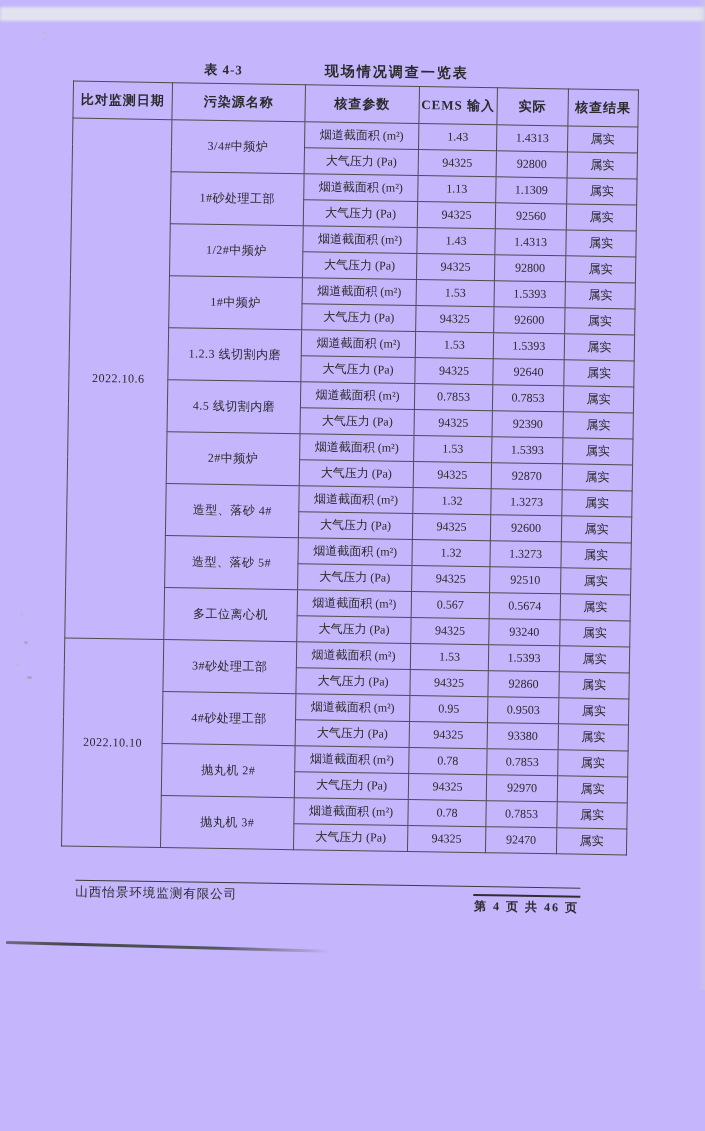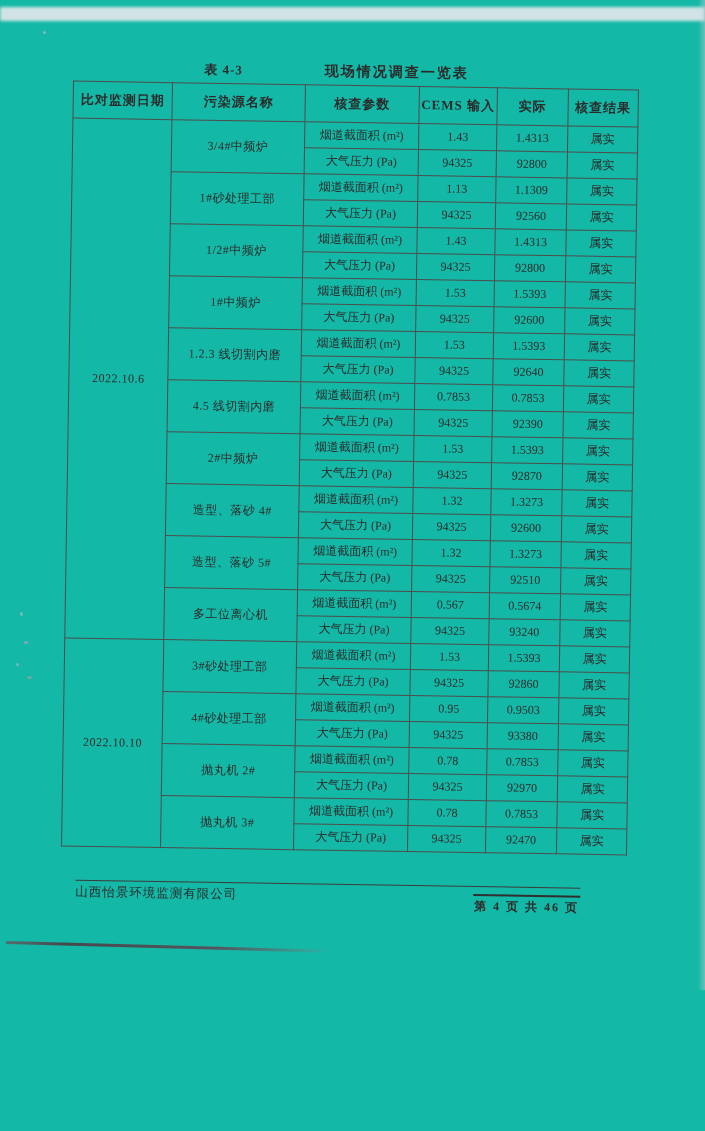--- a/index.html
+++ b/index.html
@@ -1,18 +1,18 @@
 <!DOCTYPE html>
 <html><head>
 <meta charset="utf-8">
 <style>
   html,body { margin:0; padding:0; background:#ffffff; }
   .scan {
     position:relative; width:705px; height:1131px; overflow:hidden;
-    background:#14b8a6; color:#2b2b2b;
+    background:#c4b5fd; color:#2b2b2b;
     font-family:"Liberation Serif","DejaVu Serif",serif;
   }
   
   .band-top {
     position:absolute; left:0; top:7px; width:705px; height:14px;
     background:#e6e8ed; filter:blur(1.6px); opacity:.9;
   }
   .edge-right {
     position:absolute; right:0; top:0; width:7px; height:990px;
     background:linear-gradient(to left, rgba(205,208,214,.45), rgba(205,208,214,0));

